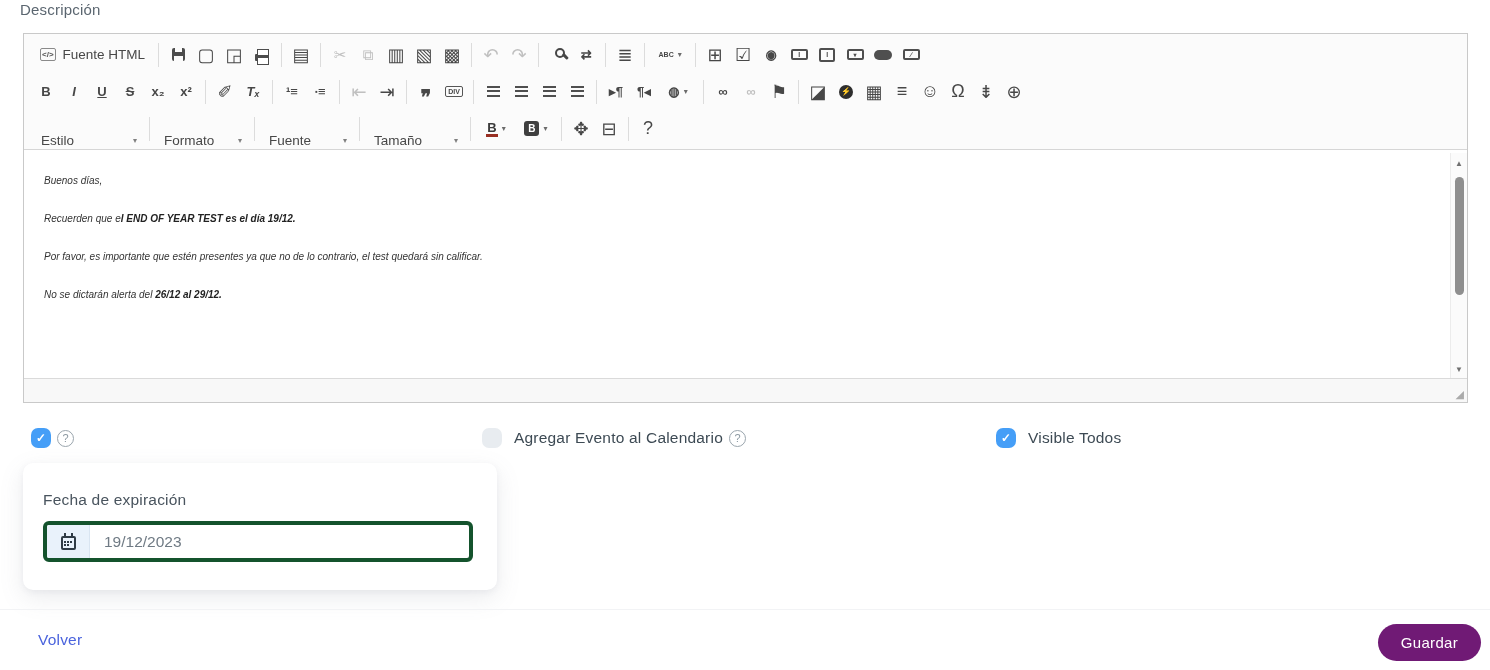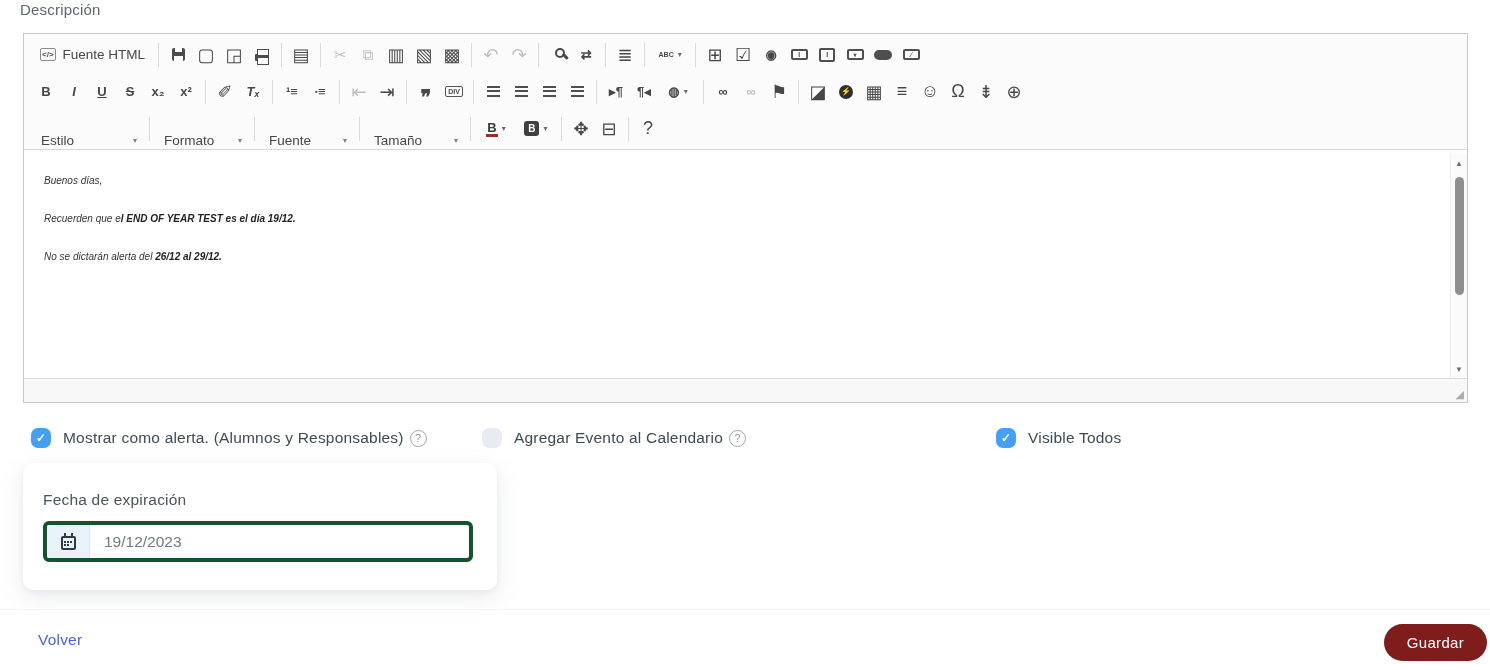--- a/index.html
+++ b/index.html
@@ -79,21 +79,21 @@
   .ig { position:absolute; left:20px; top:58px; width:430px; height:41px; border:4px solid #14532d; border-radius:6px; display:flex; overflow:hidden; background:#fff; }
   .ig-addon { width:43px; background:#e9f2fb; border-right:1px solid #d9e5f1; display:flex; align-items:center; justify-content:center; cursor:pointer; }
   .ic-cal { width:15px; height:14px; border:2px solid #2f3b45; border-radius:2px; position:relative; margin-top:2px; }
   .ic-cal::before { content:""; position:absolute; top:-5px; left:1px; width:2px; height:4px; background:#2f3b45; box-shadow:7px 0 0 #2f3b45; }
   .ic-cal::after { content:""; position:absolute; left:1px; top:3px; width:2px; height:2px; background:#2f3b45; box-shadow:3px 0 0 #2f3b45, 6px 0 0 #2f3b45, 0 3px 0 #2f3b45, 3px 3px 0 #2f3b45; }
   .ig input { border:none; outline:none; flex:1; padding:0 0 0 14px; font-size:15.5px; color:#6f7a84; font-family:"Liberation Sans", sans-serif; background:transparent; }
 
   
   .hairline { position:absolute; left:0; top:609px; width:1490px; height:1px; background:#f2f3f5; }
   .back-link { position:absolute; left:38px; top:631px; font-size:15.5px; color:#4a63dd; cursor:pointer; letter-spacing:.2px; }
-  .save-btn { position:absolute; right:3px; top:624px; height:37px; padding:0 23px; background:#7f1d1d; border:none; border-radius:19px; color:#fff; font-size:15px; font-family:"Liberation Sans", sans-serif; letter-spacing:.3px; display:flex; align-items:center; cursor:pointer; }
+  .save-btn { position:absolute; right:9px; top:624px; height:37px; padding:0 23px; background:#701a75; border:none; border-radius:19px; color:#fff; font-size:15px; font-family:"Liberation Sans", sans-serif; letter-spacing:.3px; display:flex; align-items:center; cursor:pointer; }
 </style>
 </head>
 <body>
 
 <div id="app">
 
   <div class="field-label">Descripción</div>
 
   <div class="editor">
     <div class="toolbar">
@@ -247,40 +247,40 @@
         <span class="ti glyph18">✥</span>
         <span class="ti glyph18">⊟</span>
         <div class="sep"></div>
         <span class="ti glyph18">?</span>
       </div>
     </div>
 
     <div class="content">
       <p><span>Buenos días,</span></p>
       <p><span>Recuerden que e</span><b>l END OF YEAR TEST es el día 19/12.</b></p>
+      <p><span>Por favor, es importante que estén presentes ya que no de lo contrario, el test quedará sin calificar.</span></p>
       <p><span>No se dictarán alerta del </span><b>26/12 al 29/12.</b></p>
       <p></p>
     </div>
 
     <div class="sbar">
       <span class="arr arr-up">▲</span>
       <div class="thumb"></div>
       <span class="arr arr-dn">▼</span>
     </div>
 
     <div class="efoot">
       <span class="rsz">◢</span>
     </div>
   </div>
 
   <div class="opt opt1">
     <span class="cb on">
         <span>✓</span>
       </span>
-    <span class="opt-label">Mostrar como alerta. (Alumnos y Responsables)</span>
     <span class="help">?</span>
   </div>
   <div class="opt opt2">
     <span class="cb off"></span>
     <span class="opt-label">Agregar Evento al Calendario</span>
     <span class="help">?</span>
   </div>
   <div class="opt opt3">
     <span class="cb on">
         <span>✓</span>

